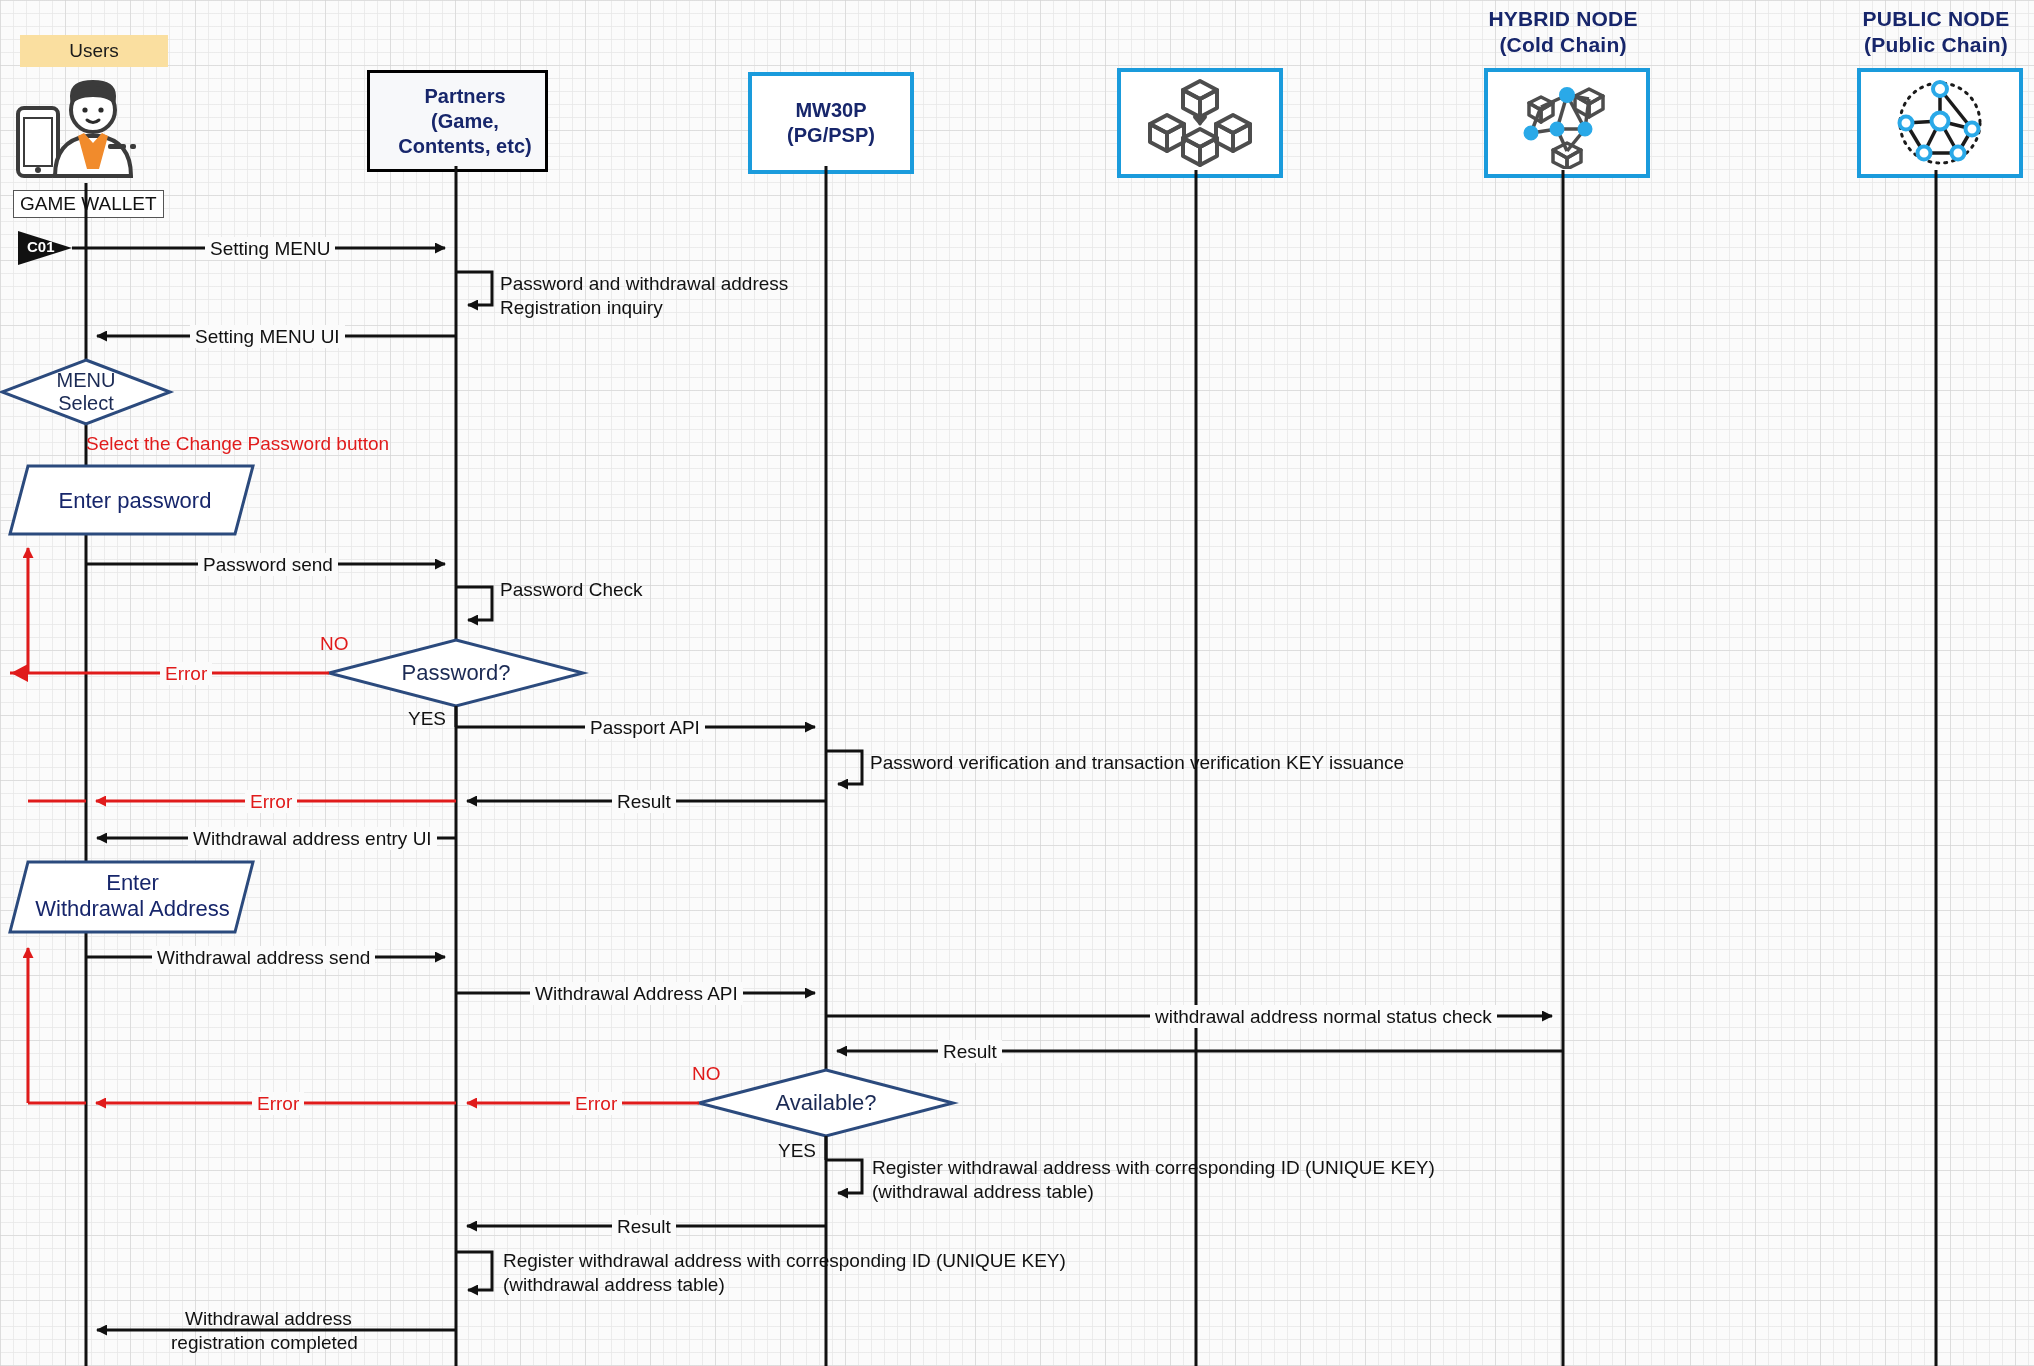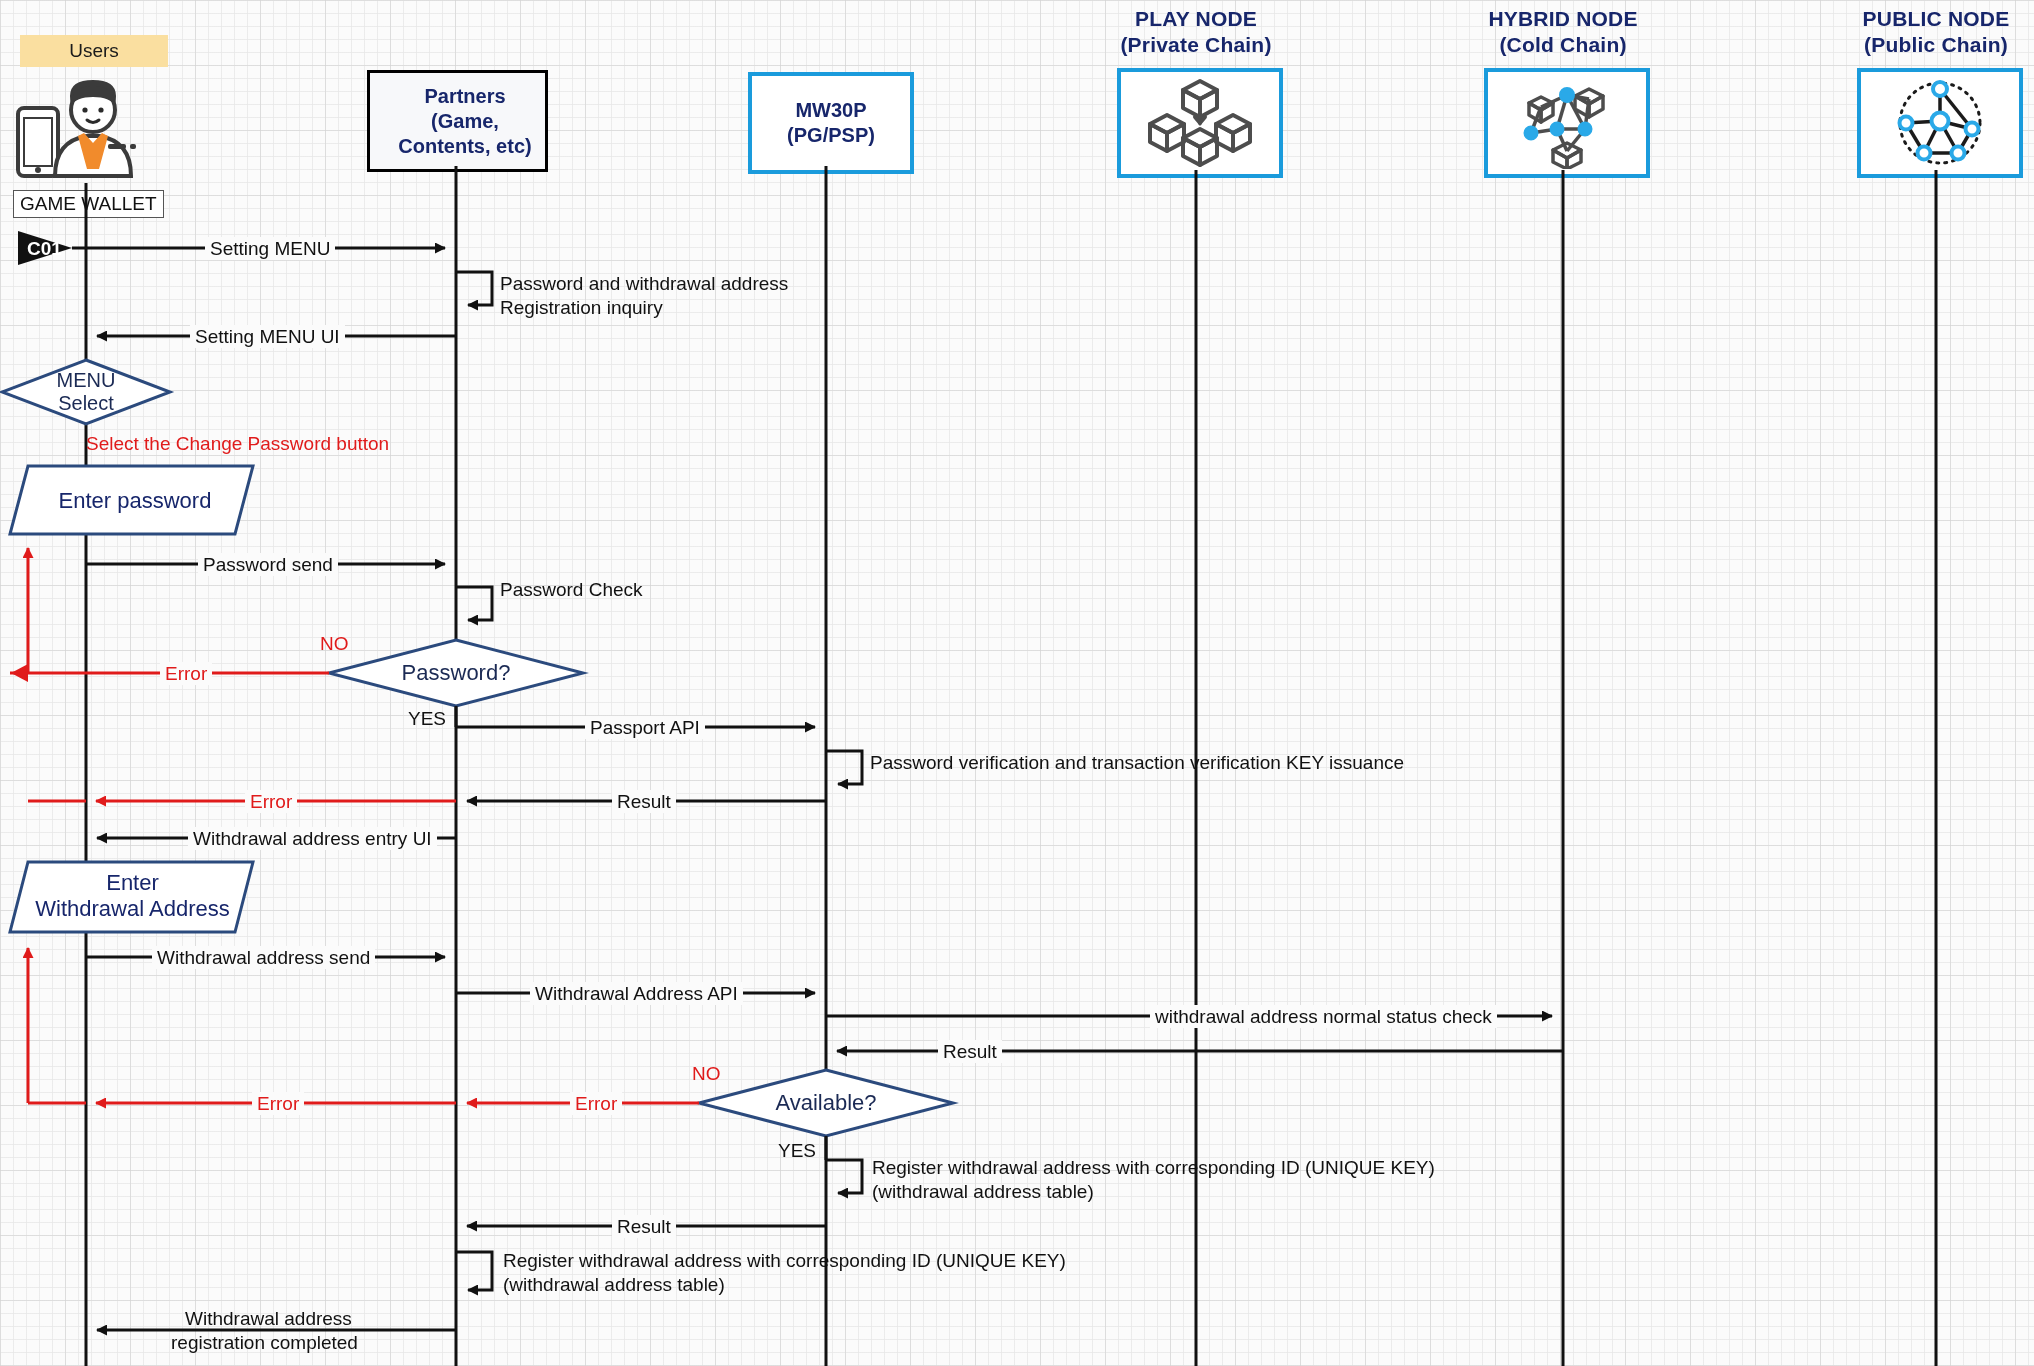--- a/index.html
+++ b/index.html
@@ -65,33 +65,29 @@
   .branch.yes{color:#111;}
   .diamondlbl{
     position:absolute;text-align:center;font-size:20px;color:#1b2a54;
     line-height:23px;white-space:nowrap;
   }
   .paralbl{
     position:absolute;text-align:center;font-size:22px;color:#17266b;
     line-height:26px;white-space:nowrap;
   }
   .c01{
-    position:absolute;color:#fff;font-weight:bold;font-size:19px;
+    position:absolute;color:#fff;font-weight:bold;font-size:15px;
   }
   .selnote{position:absolute;color:#e01b1b;font-size:19px;white-space:nowrap;}
 </style>
 </head>
 <body>
 
 <div id="stage">
 
-  <div class="hdr" style="left:1071px;top:6px;width:250px;">
-    <div>PLAY NODE</div>
-    <div>(Private Chain)</div>
-  </div>
   <div class="hdr" style="left:1438px;top:6px;width:250px;">
     <div>HYBRID NODE</div>
     <div>(Cold Chain)</div>
   </div>
   <div class="hdr" style="left:1811px;top:6px;width:250px;">
     <div>PUBLIC NODE</div>
     <div>(Public Chain)</div>
   </div>
 
   <div class="userchip" style="left:20px;top:35px;width:148px;">

